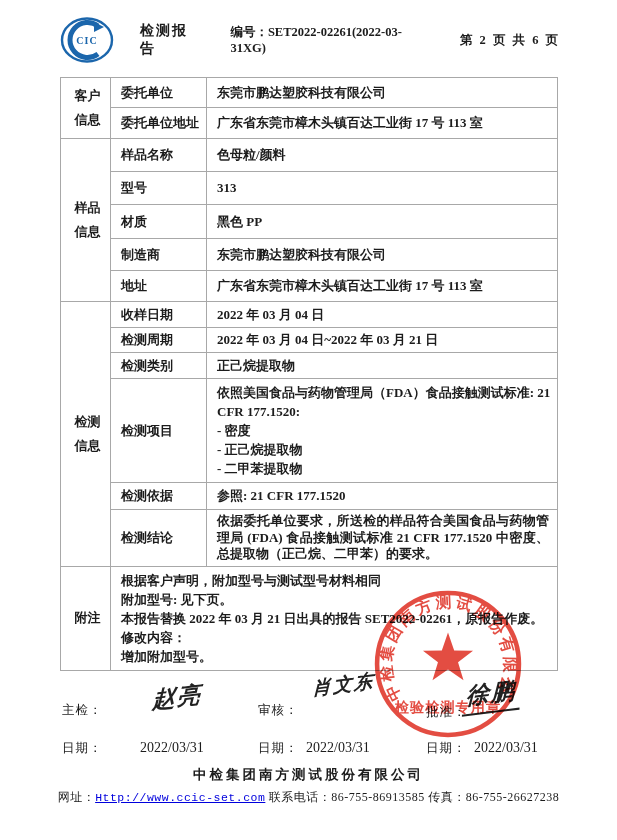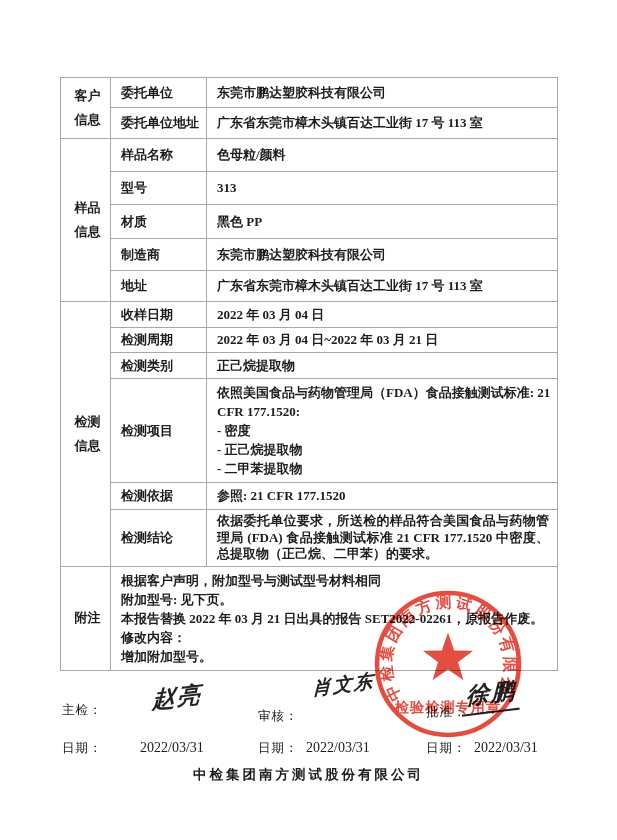--- a/index.html
+++ b/index.html
@@ -41,20 +41,32 @@
   .footer .company { font-weight:bold; font-size:13.5px; letter-spacing:3px; }
   .footer .line { font-size:12px; margin-top:5px; letter-spacing:0.5px; }
   .mono { font-family:"Liberation Mono", monospace; font-size:11.5px; }
   .weblink { color:#0000dd; text-decoration:underline; cursor:pointer; }
 </style>
 </head>
 <body>
 
 <div class="page">
 
+  <div class="hdr">
+    <svg class="logo" viewBox="0 0 54 46">
+      <ellipse cx="27" cy="23" rx="25" ry="21.5" fill="none" stroke="#1b66ac" stroke-width="2.4"></ellipse>
+      <path d="M38 9 A17.5 17.5 0 1 0 38 37" fill="none" stroke="#1b66ac" stroke-width="5"></path>
+      <polygon points="34,5 44,10 34,15" fill="#1b66ac"></polygon>
+      <rect x="14" y="17.5" width="26" height="11" fill="#ffffff"></rect>
+      <text x="27" y="26.5" text-anchor="middle" font-size="10" font-weight="bold" font-family="Liberation Serif, serif" fill="#1b66ac" letter-spacing="1">CIC</text>
+    </svg>
+    <span class="title">检测报告</span>
+    <span class="report-no"><span>编号：</span><span>SET2022-02261(2022-03-31XG)</span></span>
+    <span class="page-info">第 2 页 共 6 页</span>
+  </div>
 
   <table class="report">
     <colgroup>
         <col style="width:50px">
         <col style="width:96px">
         <col style="width:351px">
       </colgroup>
     <tbody>
       <tr style="height:30px">
         <td class="group" rowspan="2">客户
@@ -128,21 +140,21 @@
           <div>修改内容：</div>
           <div>增加附加型号。</div>
         </td>
       </tr>
     </tbody>
   </table>
 
   <div class="sign-area">
     <span class="sig-label" style="left:2px; top:62px">主检：</span>
     <span class="sig-name" style="left:92px; top:42px">赵亮</span>
-    <span class="sig-label" style="left:198px; top:68px">审核：</span>
+    <span class="sig-label" style="left:198px; top:62px">审核：</span>
     <span class="sig-name" style="left:252px; top:32px; font-size:19px">肖文东</span>
     <span class="sig-label" style="left:366px; top:64px">批准：</span>
     <span class="sig-name underlined" style="left:402px; top:38px">徐鹏</span>
 
     <span class="date-label" style="left:2px; top:100px">日期：</span>
     <span class="date-value" style="left:80px; top:100px">2022/03/31</span>
     <span class="date-label" style="left:198px; top:100px">日期：</span>
     <span class="date-value" style="left:246px; top:100px">2022/03/31</span>
     <span class="date-label" style="left:366px; top:100px">日期：</span>
     <span class="date-value" style="left:414px; top:100px">2022/03/31</span>
@@ -155,15 +167,18 @@
     </defs>
     <text font-size="15.5" font-weight="bold" fill="#e03428" letter-spacing="3" font-family="Liberation Serif, serif">
       <textPath href="#ringPath" startOffset="4">中检集团南方测试股份有限公司</textPath>
     </text>
     <polygon fill="#e03428" points="75,44 81.1,61.6 99.7,62 84.9,73.2 90.3,91 75,80.4 59.7,91 65.1,73.2 50.3,62 68.9,61.6"></polygon>
     <text x="75" y="122" text-anchor="middle" font-size="14" font-weight="bold" fill="#e03428" letter-spacing="1" font-family="Liberation Serif, serif">检验检测专用章</text>
   </svg>
 
   <div class="footer">
     <div class="company">中检集团南方测试股份有限公司</div>
+    <div class="line">
+      <span>网址：</span><span class="mono weblink">Http://www.ccic-set.com</span><span> 联系电话：</span><span>86-755-86913585</span><span> 传真：</span><span>86-755-26627238</span>
+    </div>
   </div>
 
 </div>
 
 </body></html>

